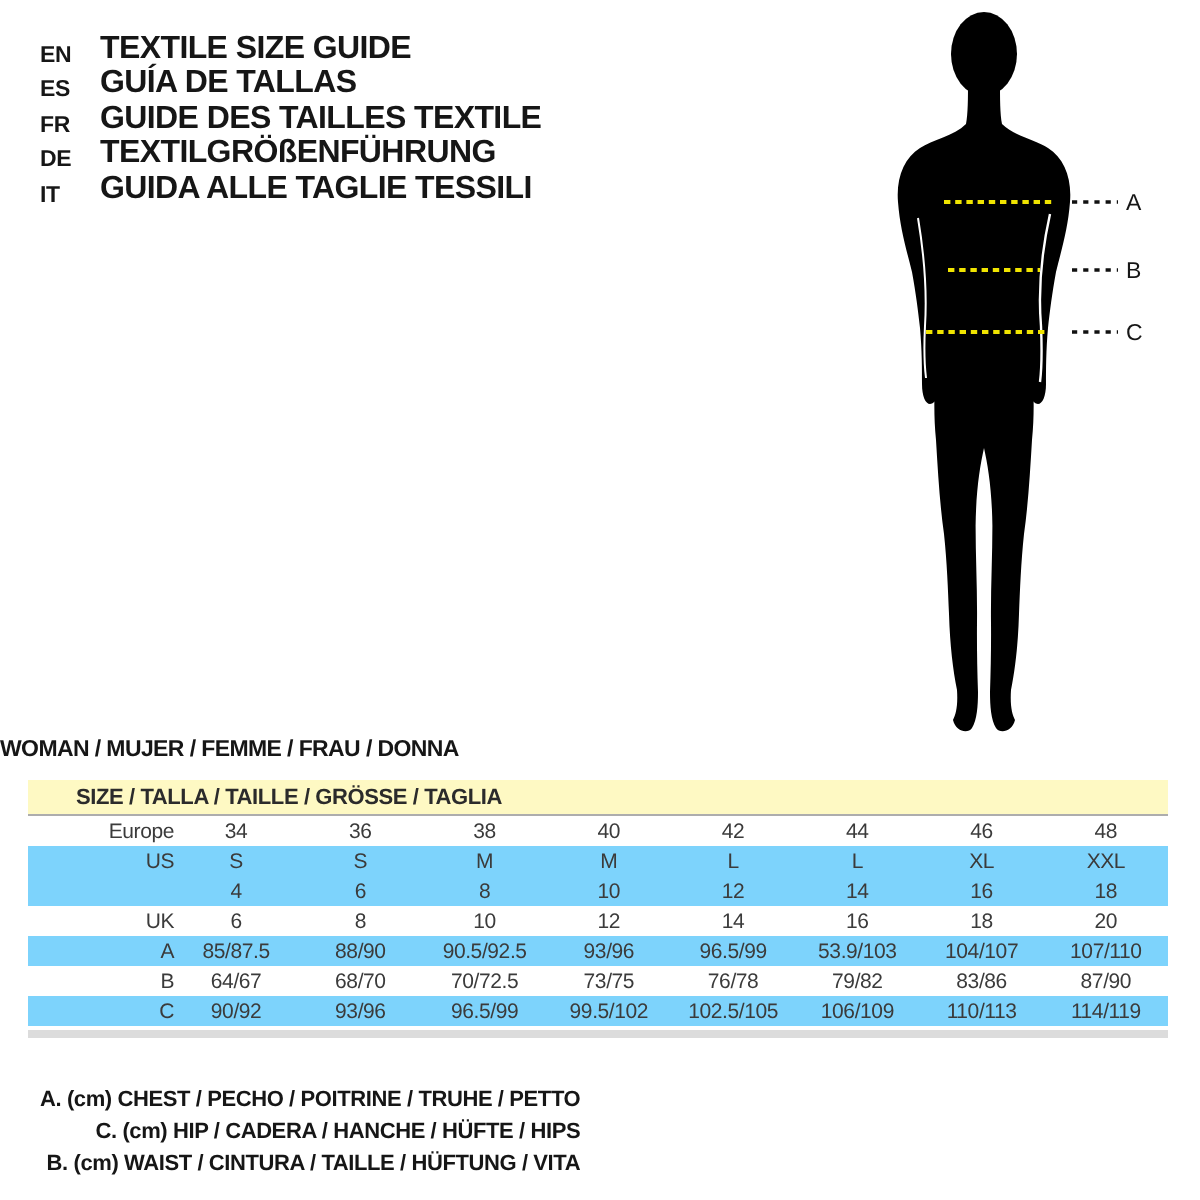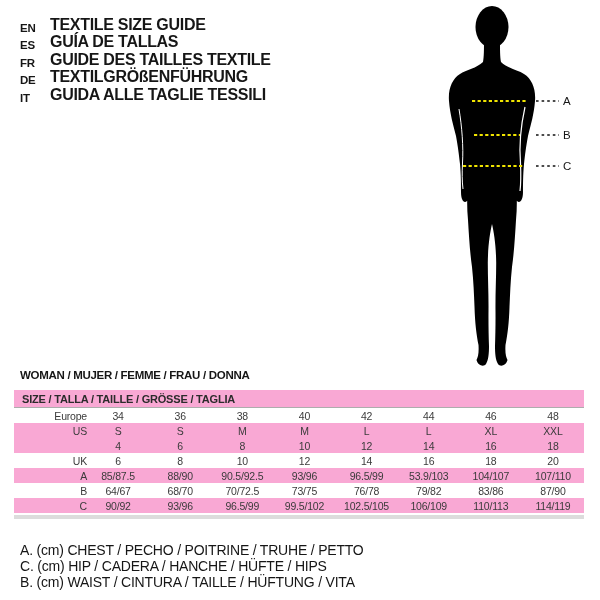--- a/index.html
+++ b/index.html
@@ -24,44 +24,44 @@
 
   
   .figure-wrap { position:absolute; left:440px; top:5px; width:150px; height:366px; }
   .figure-wrap svg { display:block; }
   .measure-letter {
     font-family:"Liberation Sans", sans-serif; font-size:11.5px; fill:#161616;
   }
 
   
   .section-heading {
-    position:absolute; left:20px; top:369px;
+    position:absolute; left:0; top:369px;
     font-size:11.5px; font-weight:700; letter-spacing:-0.3px; color:#161616; white-space:nowrap;
   }
 
   
   .table-wrap { position:absolute; left:14px; top:390px; width:570px; }
   .table-header {
-    height:18px; line-height:18px; background:#f9a8d4; border-bottom:1px solid #adadad;
-    font-size:11px; font-weight:700; letter-spacing:-0.2px; color:#2b2b2b; padding-left:8px;
+    height:18px; line-height:18px; background:#fef9c3; border-bottom:1px solid #adadad;
+    font-size:11px; font-weight:700; letter-spacing:-0.2px; color:#2b2b2b; padding-left:24px;
   }
   table.size-table { width:570px; border-collapse:collapse; table-layout:fixed; }
   table.size-table td {
     height:15px; font-size:10.5px; letter-spacing:-0.2px; color:#3b3b3b;
     text-align:center; vertical-align:middle; padding:0; white-space:nowrap;
   }
   table.size-table td.row-label { text-align:right; padding-left:8px; color:#3b3b3b; }
-  tr.shaded { background:#f9a8d4; }
+  tr.shaded { background:#7dd3fc; }
   .table-bottom-strip { height:4px; background:#dcdcdc; margin-top:2px; }
 
   
   .legend { position:absolute; left:20px; top:542px; }
   .legend-item {
-    height:16px; line-height:16px; font-size:14px; font-weight:400;
-    letter-spacing:-0.2px; color:#161616; white-space:nowrap;
+    height:16px; line-height:16px; font-size:11px; font-weight:700;
+    letter-spacing:-0.2px; color:#161616; white-space:nowrap;text-align:right;
   }
 </style>
 </head>
 <body>
 
 <div class="langs">
   <div class="lang-row">
     <span class="lang-code">EN</span>
     <span class="lang-title">TEXTILE SIZE GUIDE</span>
   </div>

